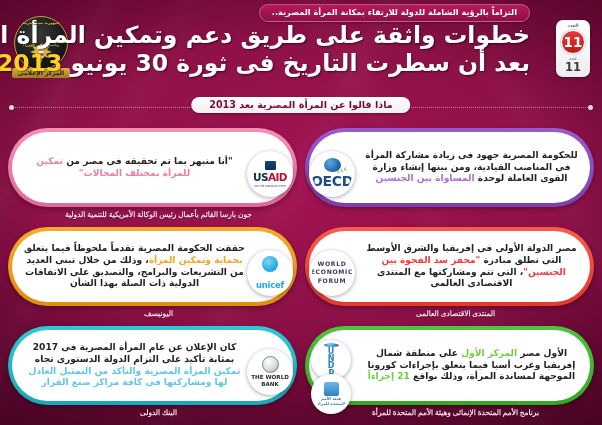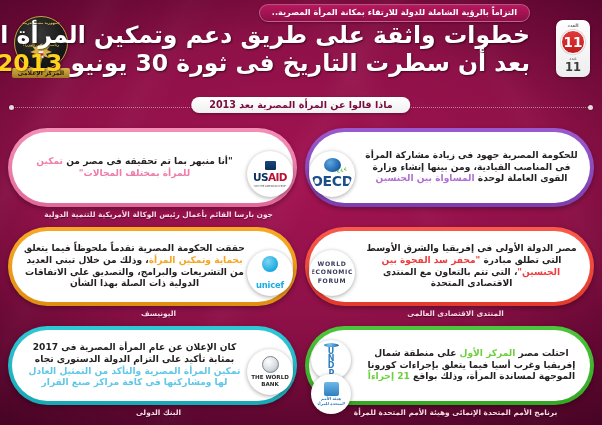--- a/index.html
+++ b/index.html
@@ -158,20 +158,21 @@
   .quote .hl-red{ color:#ef3b3b; }
   .quote .hl-orange{ color:#f5a623; }
   .quote .hl-pink{ color:#f07ca8; }
   .quote .hl-purple{ color:#b06fd0; }
 
   .caption{
     position:absolute; left:12px; right:0; bottom:0; height:14px;
     display:flex; align-items:center; justify-content:center;
     color:#ffd9ea; font-size:7.4px; font-weight:bold;
     text-shadow:0 1px 1px rgba(0,0,0,.45);
+    font-family:Liberation Serif, serif;
   }
 
   
   .logo-badge{
     position:absolute; z-index:5;
     width:46px; height:46px; border-radius:50%;
     background:#ffffff;
     border:3px solid rgba(255,255,255,.95);
     box-shadow:0 1px 4px rgba(0,0,0,.35);
     display:flex; align-items:center; justify-content:center;
@@ -279,21 +280,21 @@
     <div class="logo-badge R lg-usaid">
         <div class="seal"></div>
         <div class="txt"><span class="us">US</span><span class="aid">AID</span></div>
         <div class="sub">FROM THE AMERICAN PEOPLE</div>
         </div>
     <div class="caption">جون بارسا القائم بأعمال رئيس الوكالة الأمريكية للتنمية الدولية</div>
       </div>
       <div class="card logo-left">
     <div class="shell" style="background:linear-gradient(180deg, #fb5a4b 0%, #e23a2c 100%)">
       <div class="inner">
-        <div class="quote"><span class="">مصر الدولة الأولى فى إفريقيا والشرق الأوسط التى تطلق مبادرة </span><span class="hl-red">"محفز سد الفجوة بين الجنسين"</span><span class="">، التى تتم بالتعاون مع المنتدى الاقتصادى المتحدة</span></div>
+        <div class="quote"><span class="">مصر الدولة الأولى فى إفريقيا والشرق الأوسط التى تطلق مبادرة </span><span class="hl-red">"محفز سد الفجوة بين الجنسين"</span><span class="">، التى تتم ومشاركتها مع المنتدى الاقتصادى العالمى</span></div>
       </div>
     </div>
     <div class="logo-badge L">
         <div class="lg-wef">WORLD<br>ECONOMIC<br>FORUM</div>
         </div>
     <div class="caption">المنتدى الاقتصادى العالمى</div>
       </div>
       <div class="card logo-right">
     <div class="shell" style="background:linear-gradient(180deg, #f9a825 0%, #e08e10 100%)">
       <div class="inner">
@@ -302,21 +303,21 @@
     </div>
     <div class="logo-badge R lg-unicef">
         <div class="mark"></div>
         <div class="txt">unicef</div>
         </div>
     <div class="caption">اليونيسف</div>
       </div>
       <div class="card logo-left">
     <div class="shell" style="background:linear-gradient(180deg, #4cc63a 0%, #34a823 100%)">
       <div class="inner">
-        <div class="quote"><span class="">احتلت مصر </span><span class="hl-green">المركز الأول</span><span class=""> على منطقة شمال إفريقيا وغرب أسيا فيما يتعلق بإجراءات كورونا الموجهة لمساندة المرأة، وذلك بواقع </span><span class="hl-green">21 إجراءاً</span></div>
+        <div class="quote"><span class="">الأول مصر </span><span class="hl-green">المركز الأول</span><span class=""> على منطقة شمال إفريقيا وغرب أسيا فيما يتعلق بإجراءات كورونا الموجهة لمساندة المرأة، وذلك بواقع </span><span class="hl-green">21 إجراءاً</span></div>
       </div>
     </div>
     <div class="logo-badge L2a lg-undp">
         <div class="mark"></div>
         <div class="txt">U<br>N<br>D<br>P</div>
         </div>
       <div class="logo-badge L2b lg-unw">
         <div class="mark"></div>
         <div class="txt">هيئة الأمم المتحدة للمرأة</div>
         </div>

